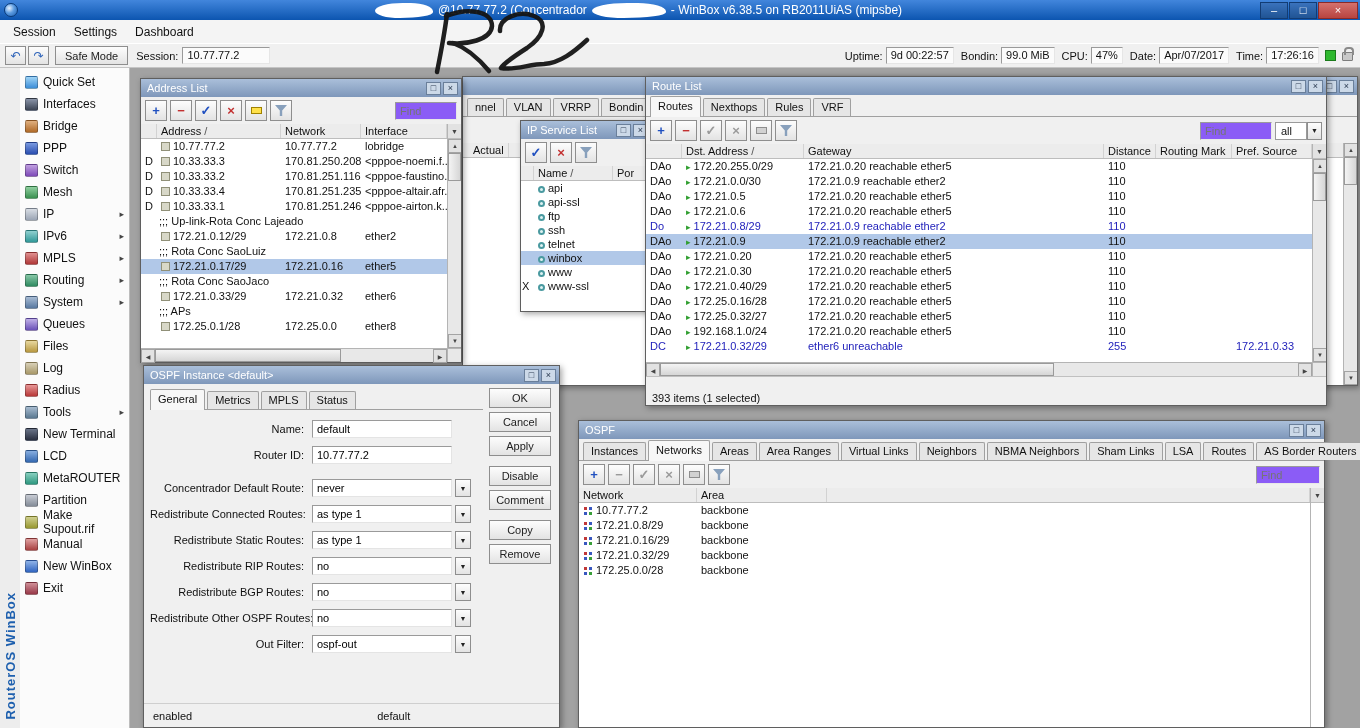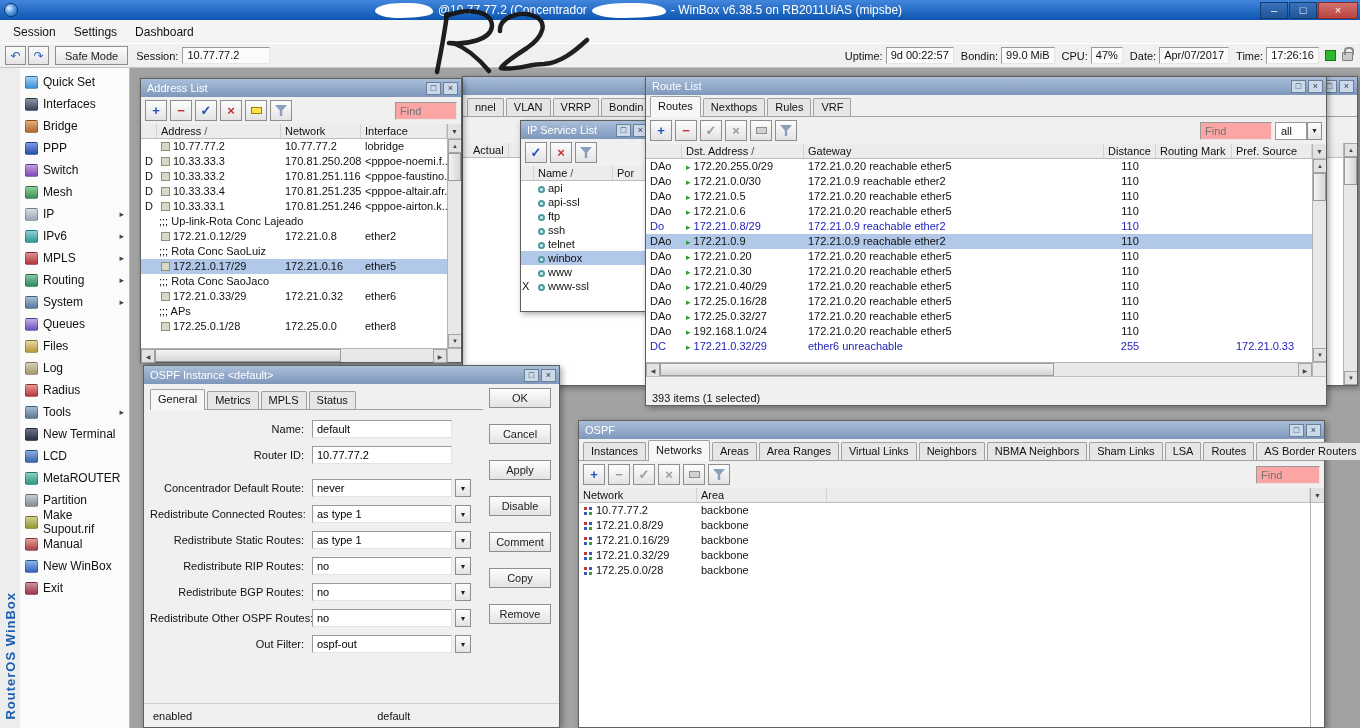--- a/index.html
+++ b/index.html
@@ -68,21 +68,21 @@
 .win{position:absolute;background:#f0f0f0;border:1px solid #5f5f5f;box-shadow:2px 2px 6px rgba(0,0,0,.35);display:flex;flex-direction:column}
 .wtb{height:18px;flex:none;background:linear-gradient(#aabfda,#7e97ba);display:flex;align-items:center;color:#fff;padding:0 3px 0 6px;font-size:11px}
 .wtt{flex:1;overflow:hidden;white-space:nowrap}
 .wcb{width:15px;height:13px;margin-left:2px;background:#ccd9e8;border:1px solid #6a7f9a;color:#2a3a50;font-size:9px;line-height:11px;text-align:center;flex:none}
 .ttb{display:flex;align-items:center;padding:3px 4px;gap:3px;flex:none;height:27px}
 .tbtn{width:22px;height:21px;font-weight:bold;font-size:13px}
 .c-blue{color:#2050c0}.c-red{color:#c23030}.c-gray{color:#9a9a9a}
 .cbox{width:11px;height:7px;background:#ffe14a;border:1px solid #a08200;display:inline-block}
 .cbox.gray{background:#d2d2d2;border-color:#8e8e8e}
 .funnel{width:12px;height:11px;background:#88a0bc;clip-path:polygon(0 0,100% 0,60% 50%,60% 100%,40% 100%,40% 50%);display:inline-block}
-.find{height:18px;border:1px solid #9a9a9a;border-right-color:#e8e8e8;border-bottom-color:#e8e8e8;background:#fca5a5;font:11px "Liberation Sans",sans-serif;padding:0 4px}
+.find{height:18px;border:1px solid #9a9a9a;border-right-color:#e8e8e8;border-bottom-color:#e8e8e8;background:#8b5cf6;font:11px "Liberation Sans",sans-serif;padding:0 4px}
 .tright{margin-left:auto;display:flex;align-items:center;gap:3px}
 .combo{display:flex;align-items:center;height:18px}
 .combo .cv{border:1px solid #9a9a9a;background:#fff;height:18px;line-height:16px;padding:0 5px;min-width:32px}
 .combo .ca{width:15px;height:18px;font-size:7px}
 .tabs{display:flex;align-items:flex-end;padding:3px 4px 0;border-bottom:1px solid #a0a0a0;height:22px;flex:none}
 .tab{background:#e6e6e6;border:1px solid #a0a0a0;border-bottom:none;border-radius:2px 2px 0 0;padding:0 7px;height:18px;line-height:17px;margin-right:2px;white-space:nowrap}
 .tab.active{background:#f7f7f7;height:21px;line-height:19px;margin-bottom:-1px}
 .thead{display:flex;background:#ececec;border-bottom:1px solid #bdbdbd;height:15px;line-height:14px;flex:none}
 .hc{padding:0 4px;border-right:1px solid #d2d2d2;overflow:hidden;white-space:nowrap}
 .hsort{margin-left:3px;color:#555}
@@ -130,21 +130,21 @@
 
 .w-svc .cf{width:13px;padding:0 1px}
 .w-svc .cn{flex:1}
 .w-svc .r{height:14px;line-height:14px}
 .svc-icon{display:inline-block;width:7px;height:7px;border:2px solid #4a9aa0;border-radius:50%;vertical-align:-1px;margin-right:3px;background:#dff2f2}
 
 
 .w-rl .cfl{width:36px}
 .w-rl .cdst{width:122px}
 .w-rl .cgw{width:300px}
-.w-rl .cdist{width:52px;text-align:center}
+.w-rl .cdist{width:52px;text-align:left}
 .w-rl .cmark{width:76px}
 .w-rl .cpref{flex:1}
 .w-rl .find{width:72px}
 .rarr{color:#2f9e2f;font-size:9px;margin-right:3px}
 
 
 .w-ospf .cnet{width:118px}
 .w-ospf .carea{width:130px}
 .w-ospf .crest{flex:1}
 .w-ospf .find{width:64px}
@@ -156,21 +156,21 @@
 .oi-left{flex:1;display:flex;flex-direction:column}
 .oi-left .tabs{border-bottom:1px solid #a0a0a0;padding-left:0}
 .fields{padding-top:9px}
 .frow{display:flex;align-items:center;height:20px;margin-bottom:6px}
 .frow.gap{margin-top:13px}
 .flabel{width:162px;text-align:right;padding-right:8px;white-space:nowrap}
 .finput{width:140px;height:18px;border:1px solid #9a9a9a;border-right-color:#e4e4e4;border-bottom-color:#e4e4e4;background:#fff;padding:0 4px;font:11px "Liberation Sans",sans-serif}
 .farr{display:none;width:16px;height:18px;margin-left:3px;font-size:7px}
 .frow.combo .farr{display:inline-flex}
 .oi-btns{width:64px;margin-left:6px;flex:none}
-.obtn{display:flex;width:62px;height:20px;margin-bottom:16px}
+.obtn{display:flex;width:62px;height:20px;margin-bottom:4px}
 .obtn.gap{margin-top:10px}
 .oi-foot{position:absolute;left:0;right:0;bottom:0;height:24px;border-top:1px solid #cfcfcf;display:flex;align-items:center;padding:0 9px;background:#f0f0f0}
 .oi-foot .f2{margin-left:185px}
 
 
 .ink{position:absolute;inset:0;z-index:60;pointer-events:none}
 </style>
 </head>
 <body>
 

